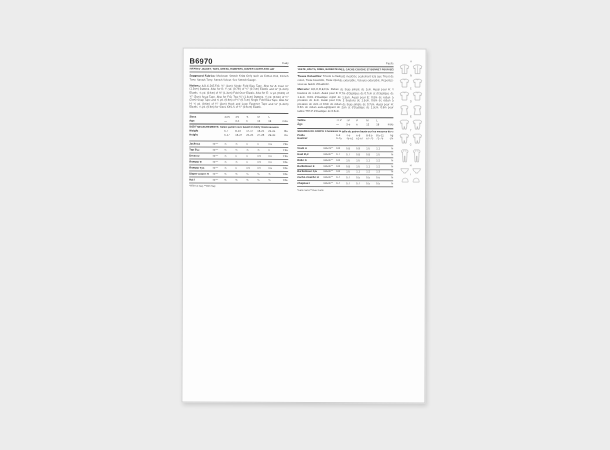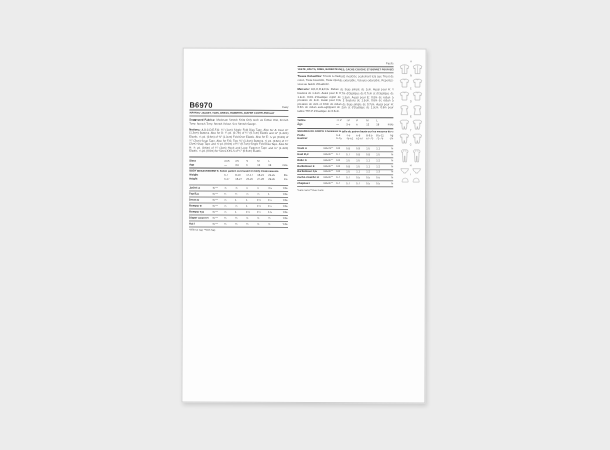--- a/index.html
+++ b/index.html
@@ -19,21 +19,21 @@
     background:var(--sheet);
     border:1px solid #cfcfcf;
     box-shadow:1.5px 2.5px 4px rgba(0,0,0,0.14);
     transform:rotate(0.2deg);
   }
   .col{position:absolute;top:8px;}
   .col-left{left:6px;width:99px;}
   .col-right{left:114px;width:96px;}
   .col-illos{left:212px;top:12px;width:31px;display:flex;flex-direction:column;align-items:center;gap:2px;}
 
-  .title-row{display:flex;justify-content:space-between;align-items:flex-end;height:8px;margin-top:44px;}
+  .title-row{display:flex;justify-content:space-between;align-items:flex-end;height:8px;}
   .code{font-size:7.5px;font-weight:bold;color:#2e2e2e;letter-spacing:0.2px;line-height:1;}
   .difficulty{font-size:2.8px;color:#555;line-height:1;}
   .facile-row{display:flex;justify-content:flex-end;align-items:flex-end;height:8px;}
 
   .rule{height:0;border-top:1px solid #6f6f6f;margin-top:1px;}
   .rule.thin{border-top:0.6px solid var(--rule);}
 
   .caps{font-size:2.45px;font-weight:bold;color:#333;margin-top:1.4px;white-space:nowrap;overflow:hidden;letter-spacing:0.02px;}
   .para{font-size:2.75px;line-height:1.32;text-align:justify;color:#4a4a4a;margin-top:2px;}
   .para b{color:#2f2f2f;}

